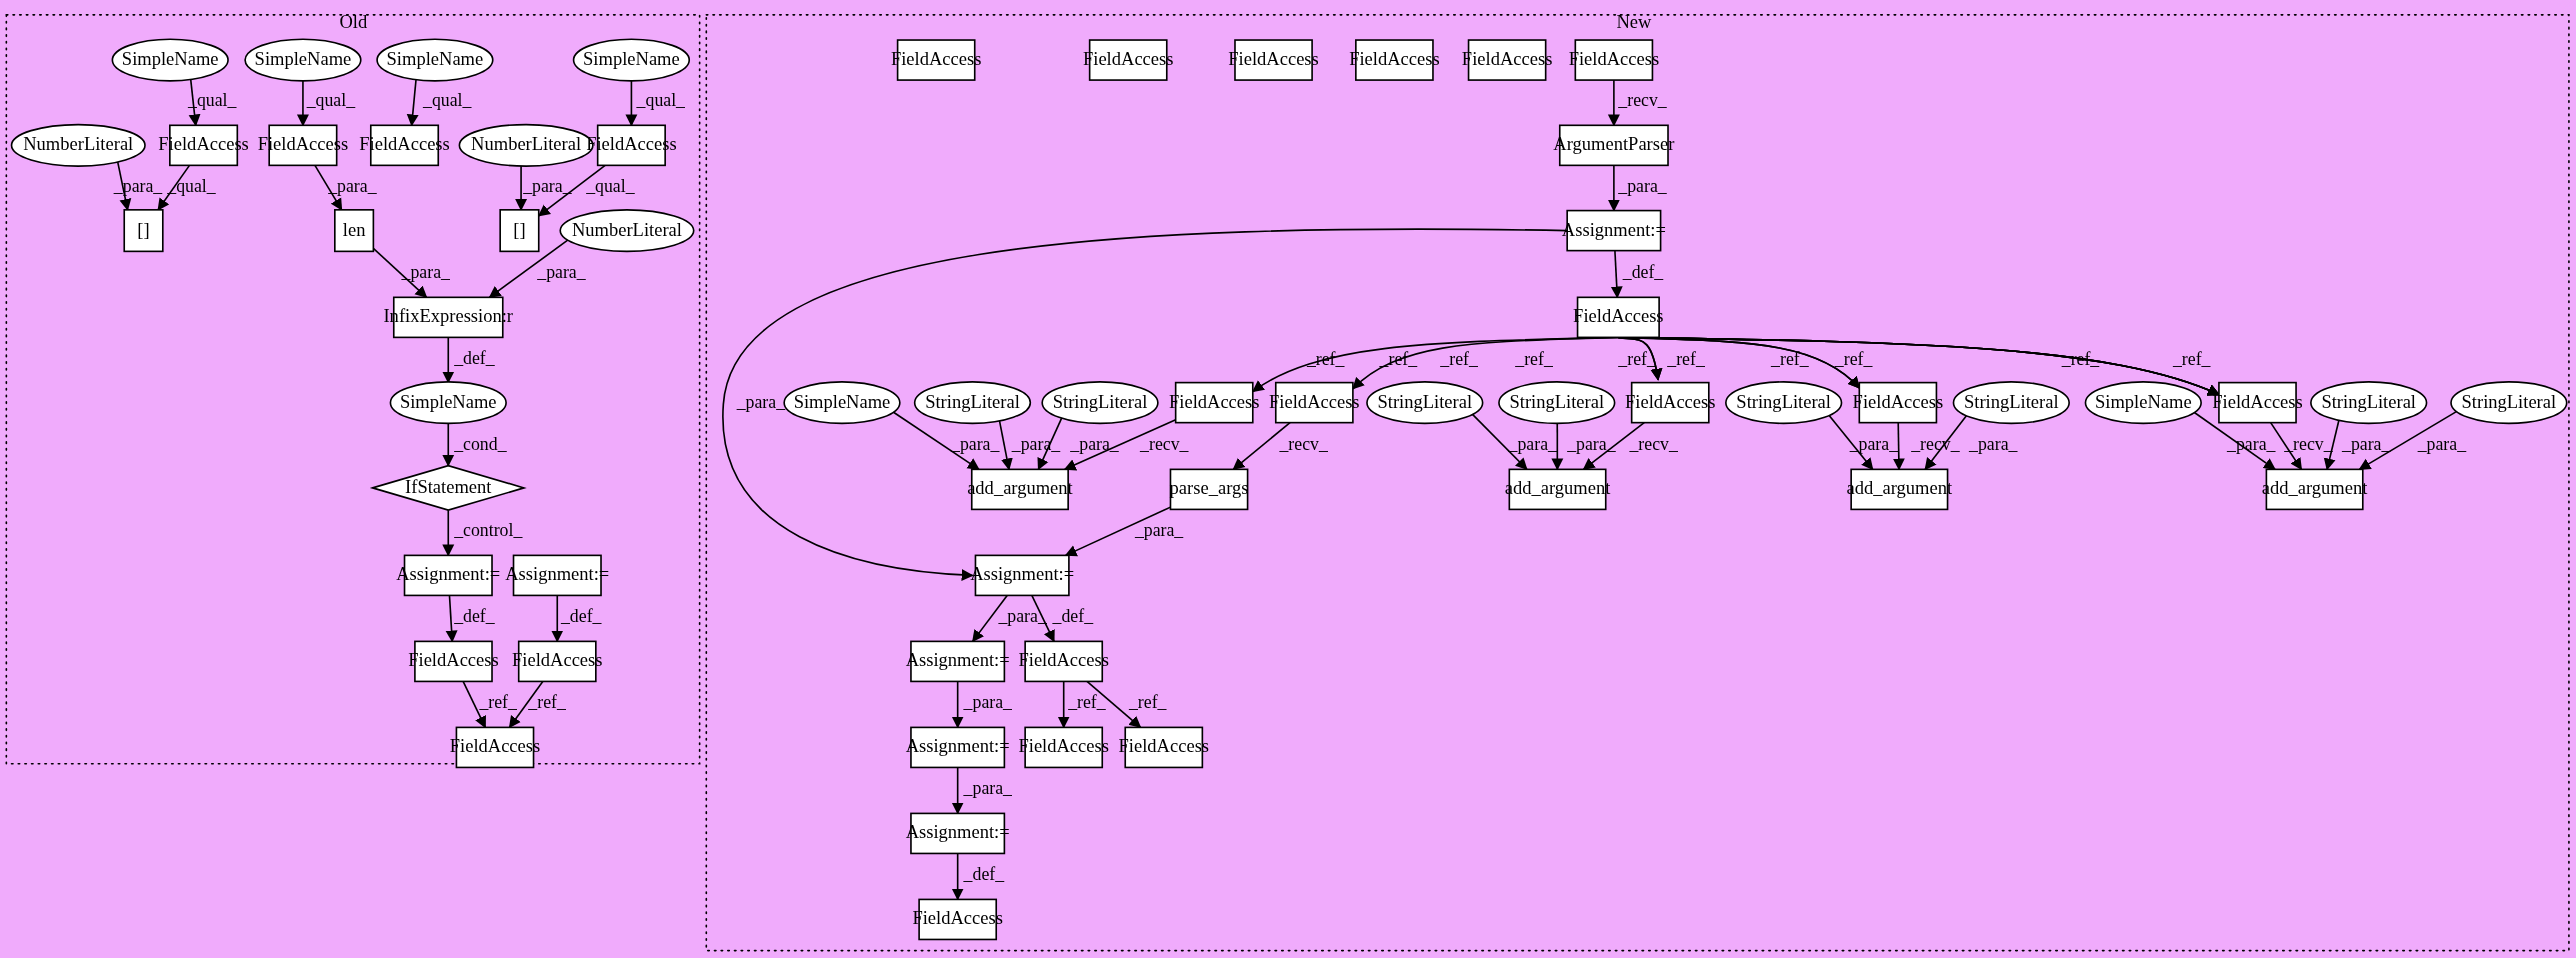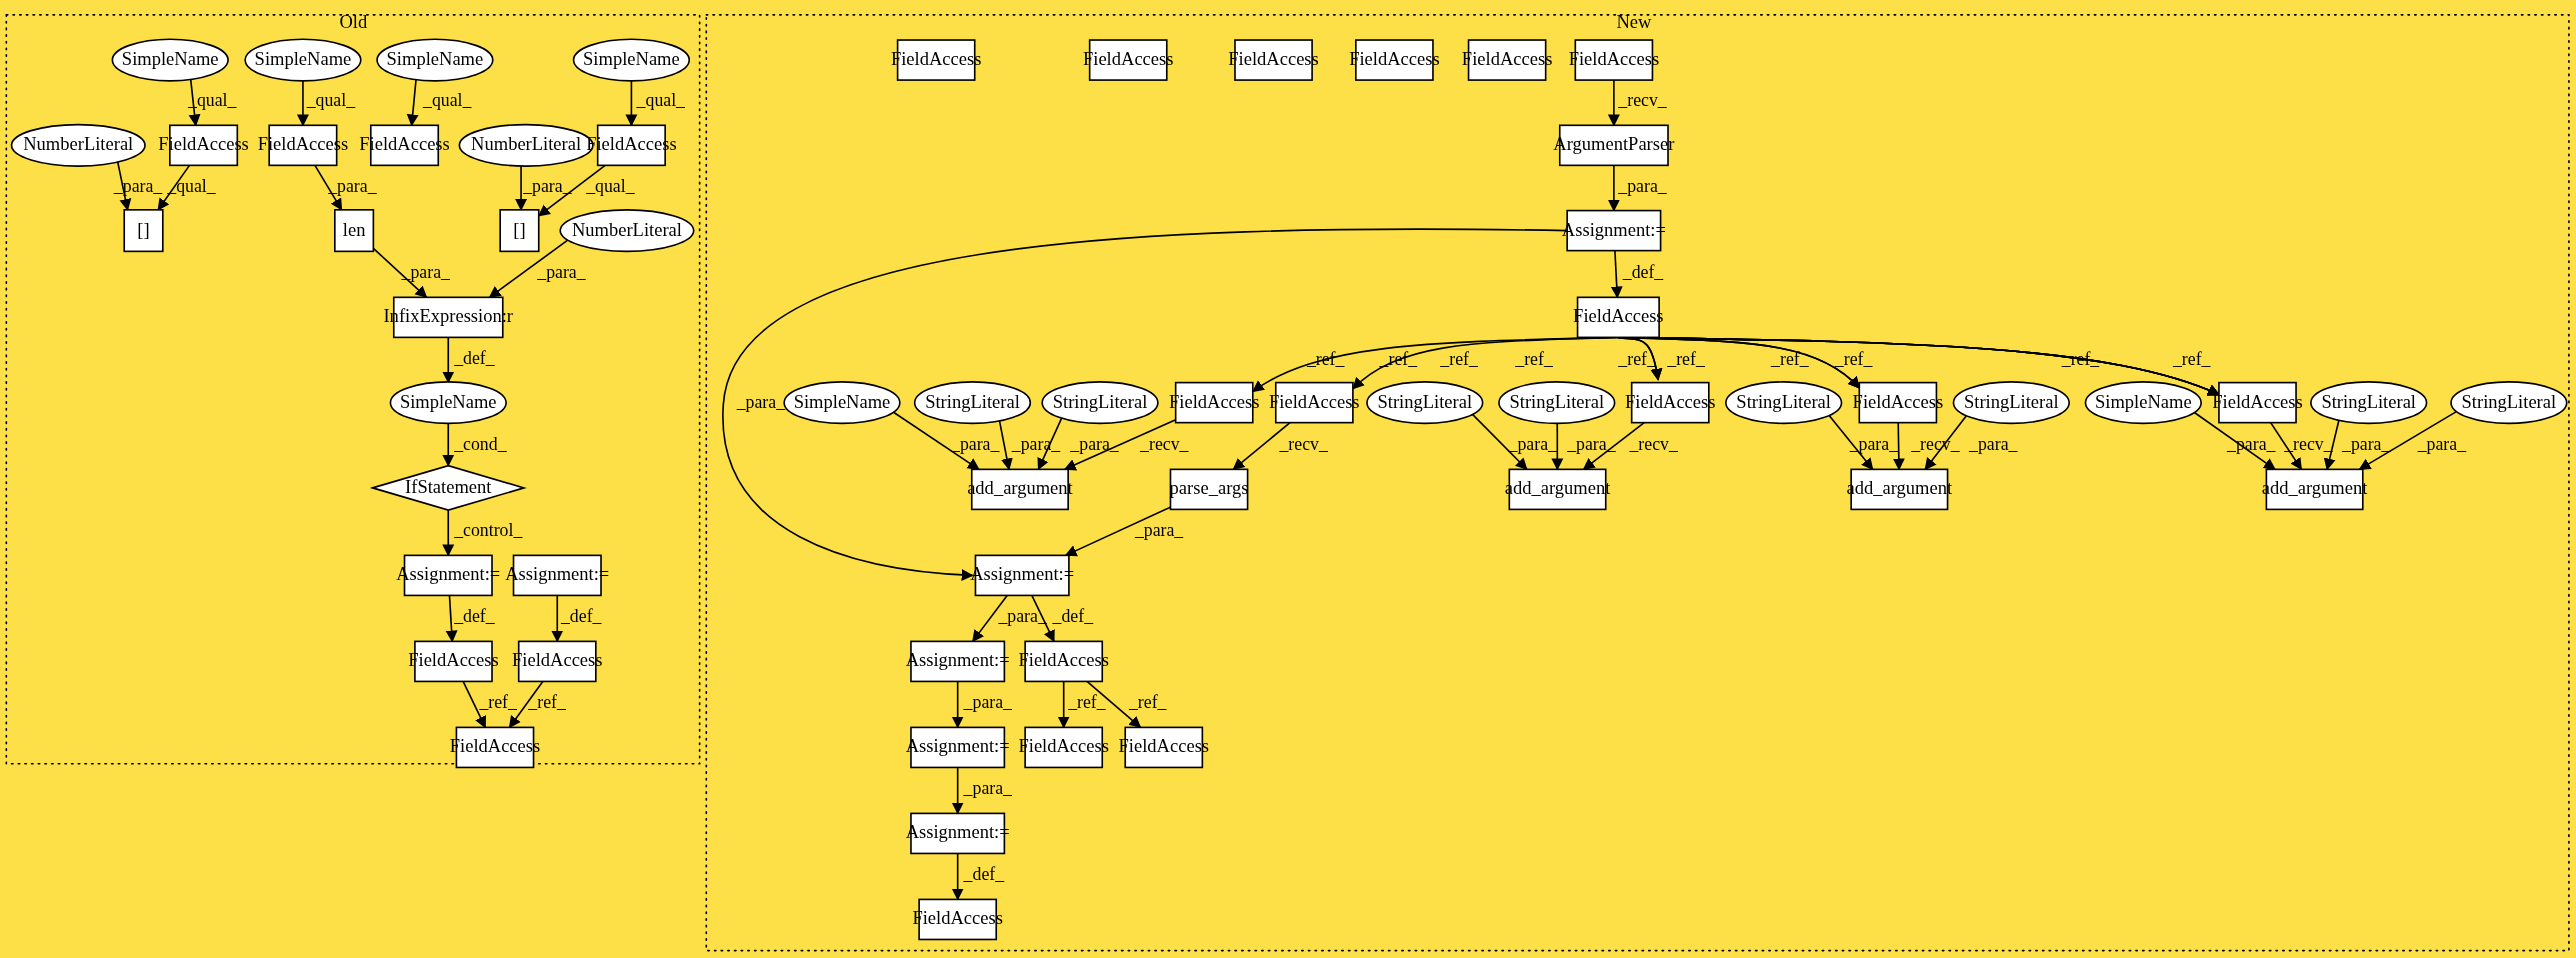--- a/index.html
+++ b/index.html
@@ -1,17 +1,17 @@
 <!DOCTYPE html>
 <html style="font-size:12px"><head>
 <meta charset="utf-8">
 <style>
   html,body{margin:0;padding:0;background:#ffffff;}
   body{width:2576px;height:958px;font-family:"Liberation Serif","DejaVu Serif",serif;}
-  #stage{position:relative;width:2576px;height:958px;overflow:hidden;background:#fde047;}
+  #stage{position:relative;width:2576px;height:958px;overflow:hidden;background:#f0abfc;}
   svg{display:block;}
   .node-shape{fill:#ffffff;stroke:#000000;stroke-width:2.2;}
   .node-label{font-family:"Liberation Serif","DejaVu Serif",serif;font-size:25px;fill:#000;text-anchor:middle;dominant-baseline:middle;}
   .edge{fill:none;stroke:#000000;stroke-width:2.2;}
   .edge-label{font-family:"Liberation Serif","DejaVu Serif",serif;font-size:24px;fill:#000;text-anchor:start;dominant-baseline:middle;}
   .cluster-box{fill:none;stroke:#000000;stroke-width:2.2;stroke-dasharray:2 7;stroke-linecap:round;}
   .cluster-title{font-family:"Liberation Serif","DejaVu Serif",serif;font-size:25px;fill:#000;text-anchor:middle;dominant-baseline:middle;}
 </style>
 </head>
 <body>

